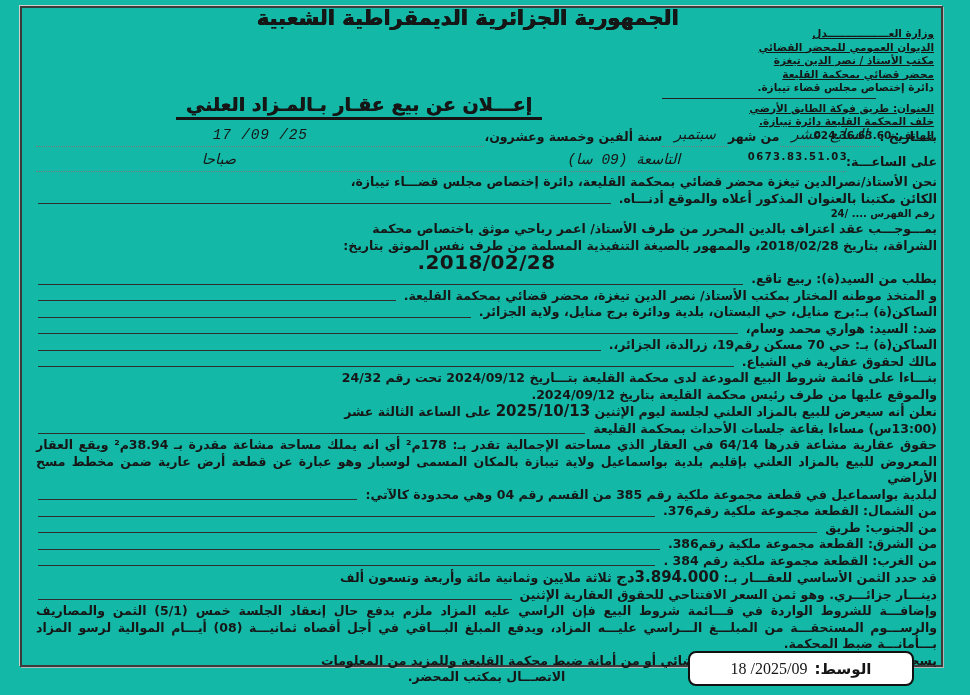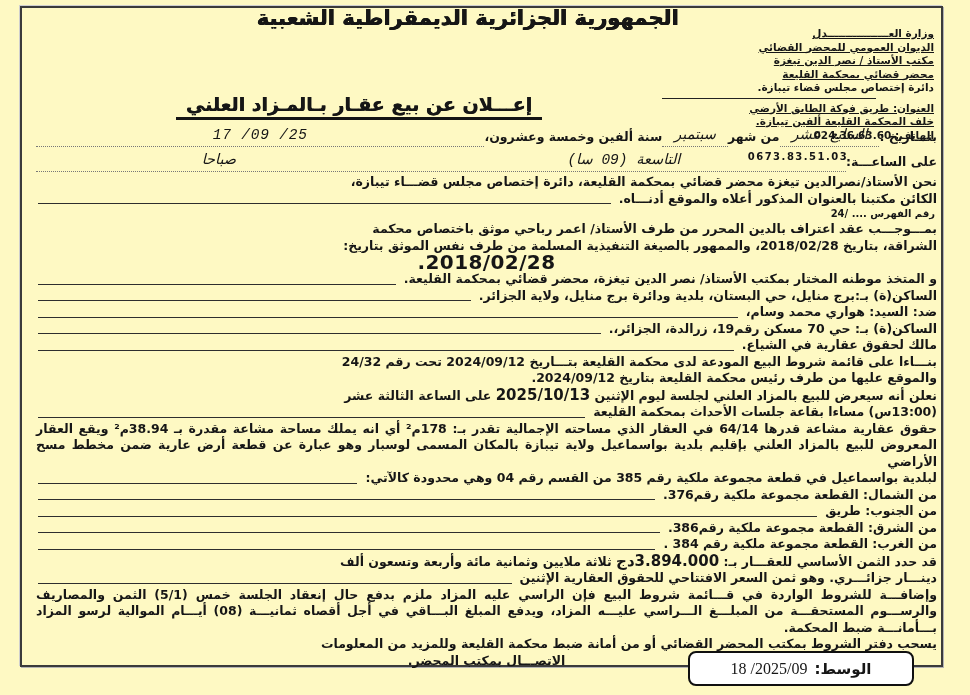--- a/index.html
+++ b/index.html
@@ -1,16 +1,16 @@
 <!DOCTYPE html>
 <html lang="ar"><head>
 <meta charset="utf-8">
 <style>
   html,body{margin:0;padding:0;background:#e8e8e8;}
-  .page{position:relative;width:970px;height:695px;background:#fef9c3;overflow:hidden;
+  .page{position:relative;width:970px;height:695px;background:#14b8a6;overflow:hidden;
         font-family:"DejaVu Sans",sans-serif;color:#161616;direction:rtl;}
   .frame{position:absolute;left:20px;top:6px;width:919px;height:657px;
          border:2px solid #3b3b3b;box-shadow:1px 1px 0 #b5b5b5, -1px -1px 0 #cfcfcf;}
   
   .republic{position:absolute;top:6px;left:195px;width:545px;text-align:center;
             font-size:21px;font-weight:bold;letter-spacing:1px;
             text-shadow:.7px 0 #111, 0 .4px #111;}
   .office{position:absolute;top:27px;right:36px;width:272px;text-align:right;
           font-size:10.5px;font-weight:bold;line-height:13.5px;}
   .o-line.u{text-decoration:underline;}
@@ -52,21 +52,21 @@
   <div class="republic">الجمهورية الجزائرية الديمقراطية الشعبية</div>
 
   <div class="office">
     <div class="o-line u">وزارة العـــــــــــــــــدل</div>
     <div class="o-line u">الديوان العمومي للمحضر القضائي</div>
     <div class="o-line u">مكتب الأستاذ / نصر الدين تيغزة</div>
     <div class="o-line u">محضر قضائي بمحكمة القليعة</div>
     <div class="o-line">دائرة إختصاص مجلس قضاء تيبازة.</div>
     <div class="sep"></div>
     <div class="o-line u">العنوان: طريق فوكة الطابق الأرضي</div>
-    <div class="o-line u">خلف المحكمة القليعة ألفين تيبازة.</div>
+    <div class="o-line u">خلف المحكمة القليعة دائرة تيبازة.</div>
     <div class="o-line">الهاتف: 024.36.63.60</div>
     <div class="mobile">0673.83.51.03</div>
   </div>
 
   <div class="title-wrap">
     <span class="title">إعـــلان عن بيع عقـار بـالمـزاد العلني</span>
   </div>
 
   <div class="body">
 
@@ -94,20 +94,24 @@
     </div>
 
     <div class="index">رقم الفهرس .... /24</div>
 
     <div>
       <div>بمـــوجـــب عقد اعتراف بالدين المحرر من طرف الأستاذ/ اعمر رباحي موثق باختصاص محكمة</div>
       <div>الشراقة، بتاريخ 2018/02/28، والممهور بالصيغة التنفيذية المسلمة من طرف نفس الموثق بتاريخ:</div>
       <div class="deeddate">2018/02/28.</div>
     </div>
 
+    <div class="row">
+      <span class="txt">بطلب من السيد(ة): ربيع تاقع.</span>
+      <span class="fill"></span>
+    </div>
     <div class="row">
       <span class="txt">و المتخذ موطنه المختار بمكتب الأستاذ/ نصر الدين تيغزة، محضر قضائي بمحكمة القليعة.</span>
       <span class="fill"></span>
     </div>
     <div class="row">
       <span class="txt">الساكن(ة) بـ:برج منايل، حي البستان، بلدية ودائرة برج منايل، ولاية الجزائر.</span>
       <span class="fill"></span>
     </div>
     <div class="row">
       <span class="txt">ضد: السيد: هواري محمد وسام،</span>

